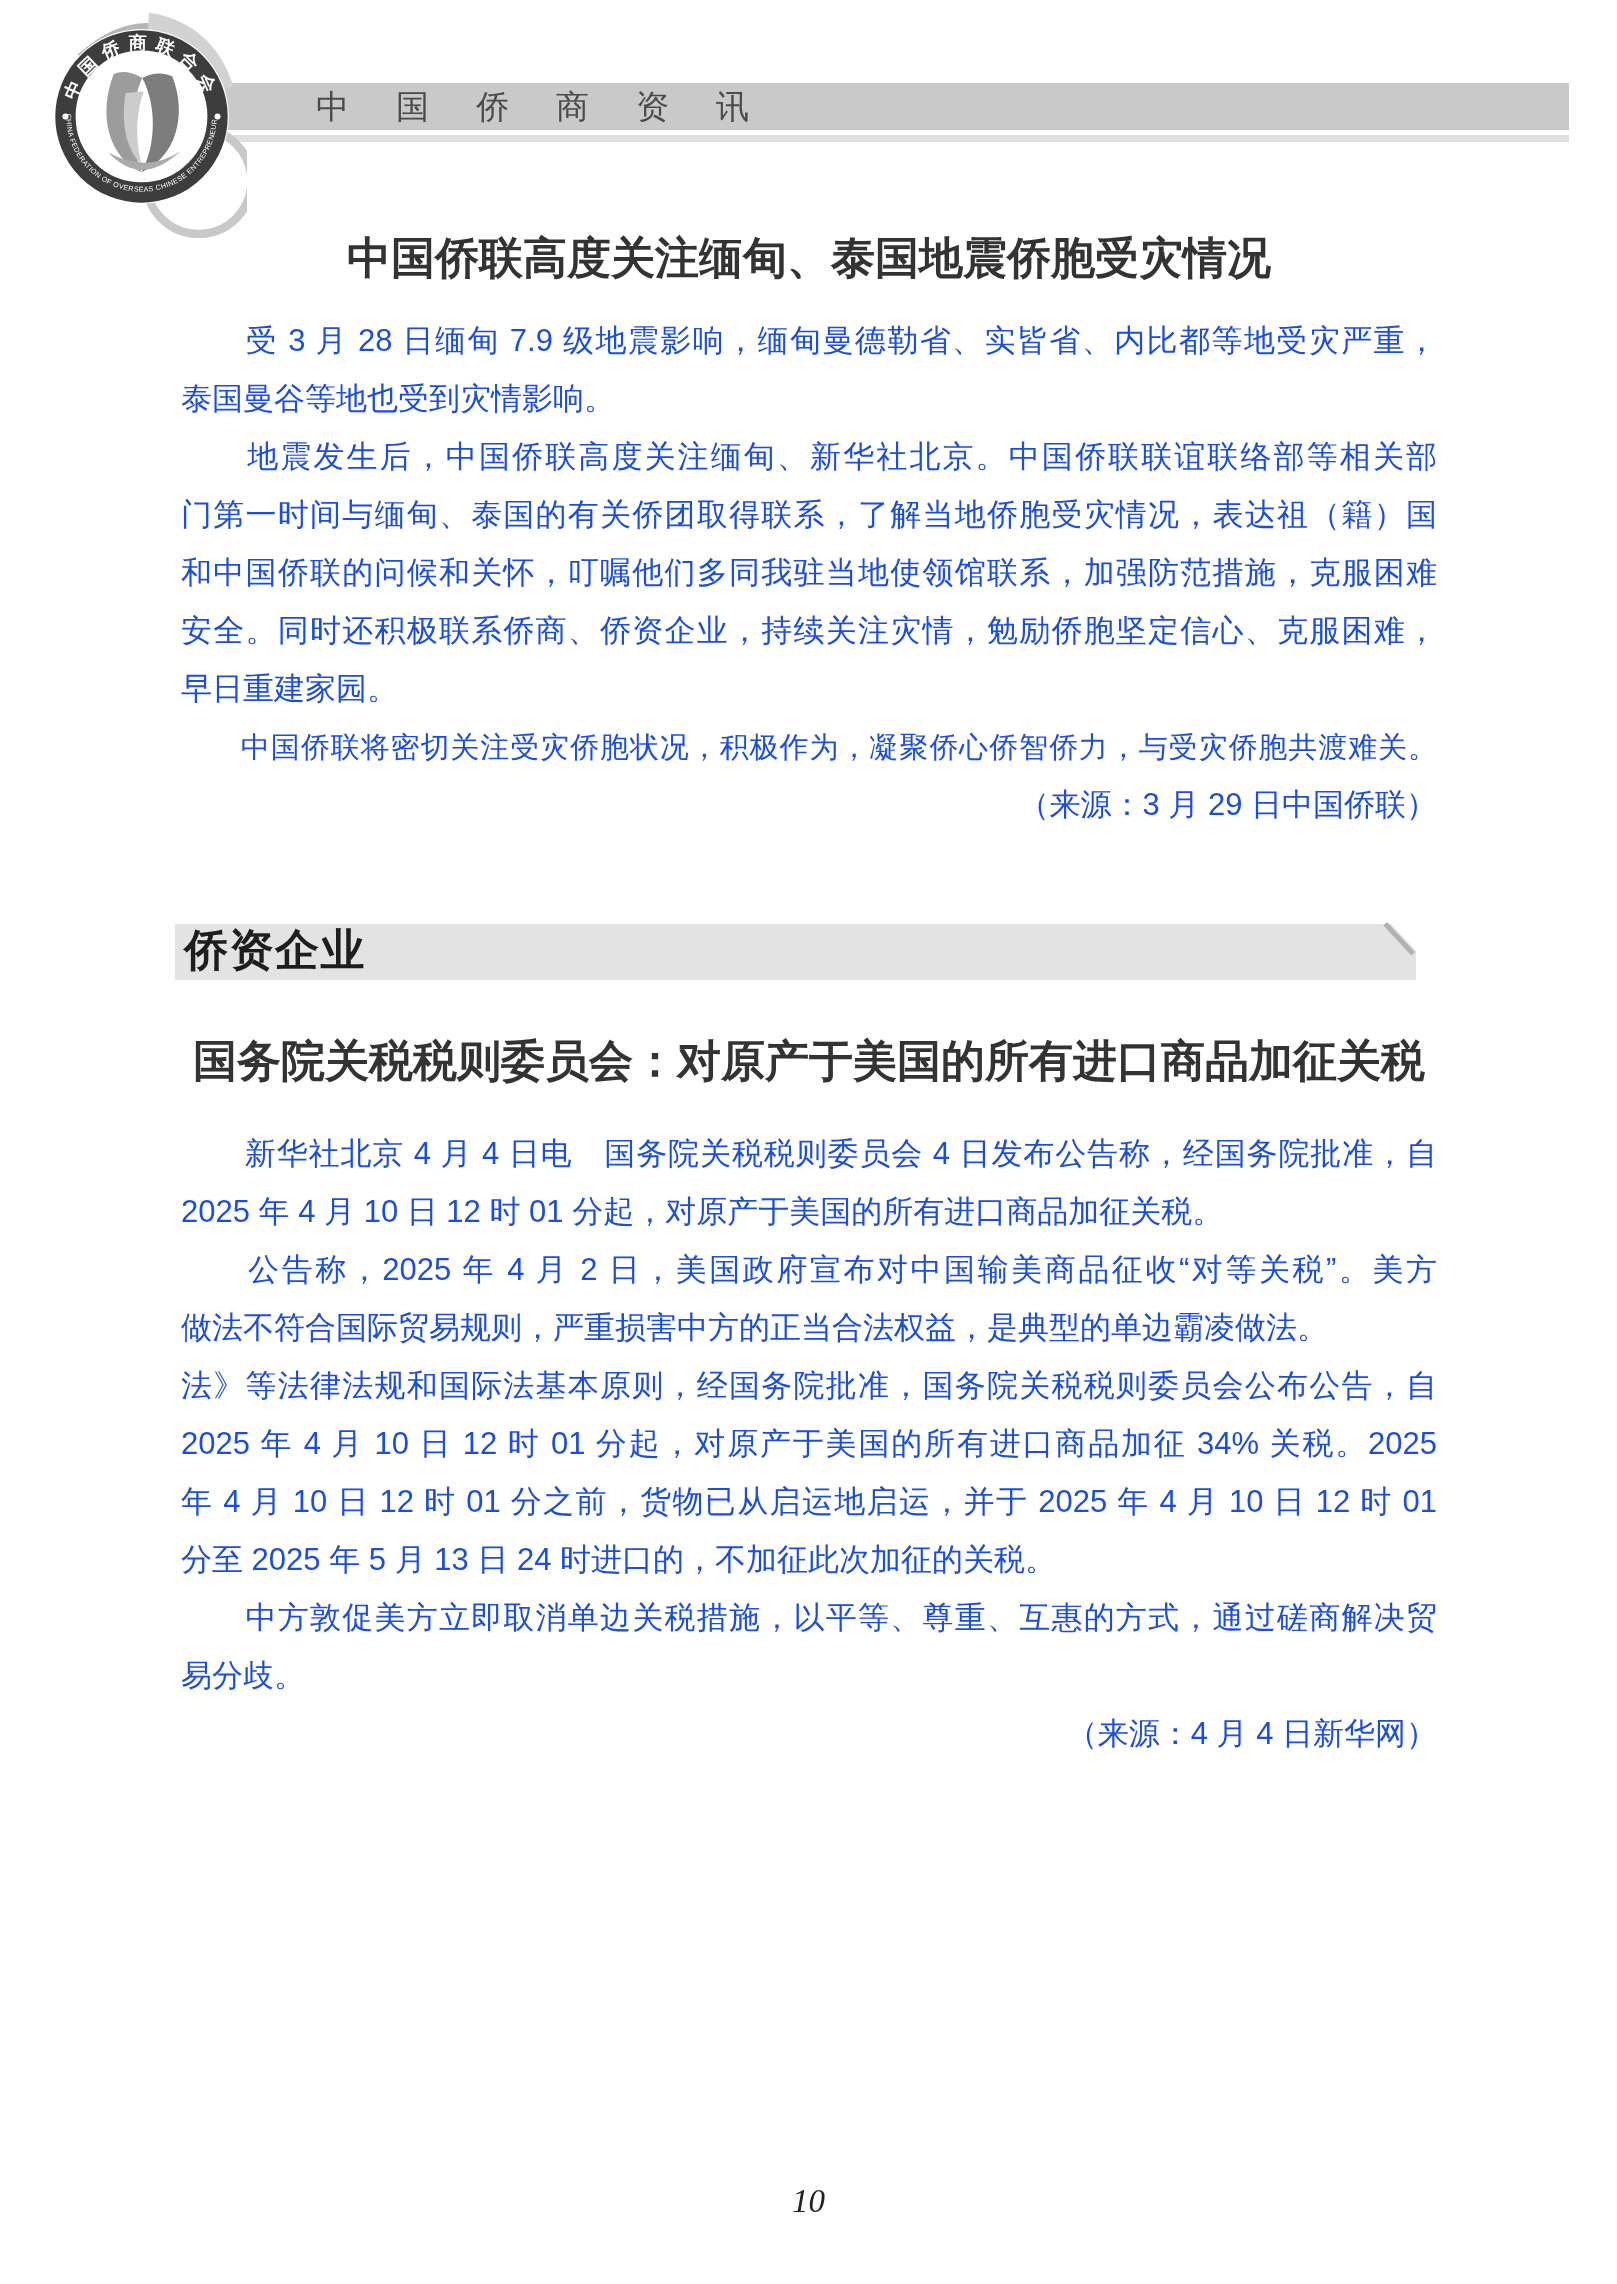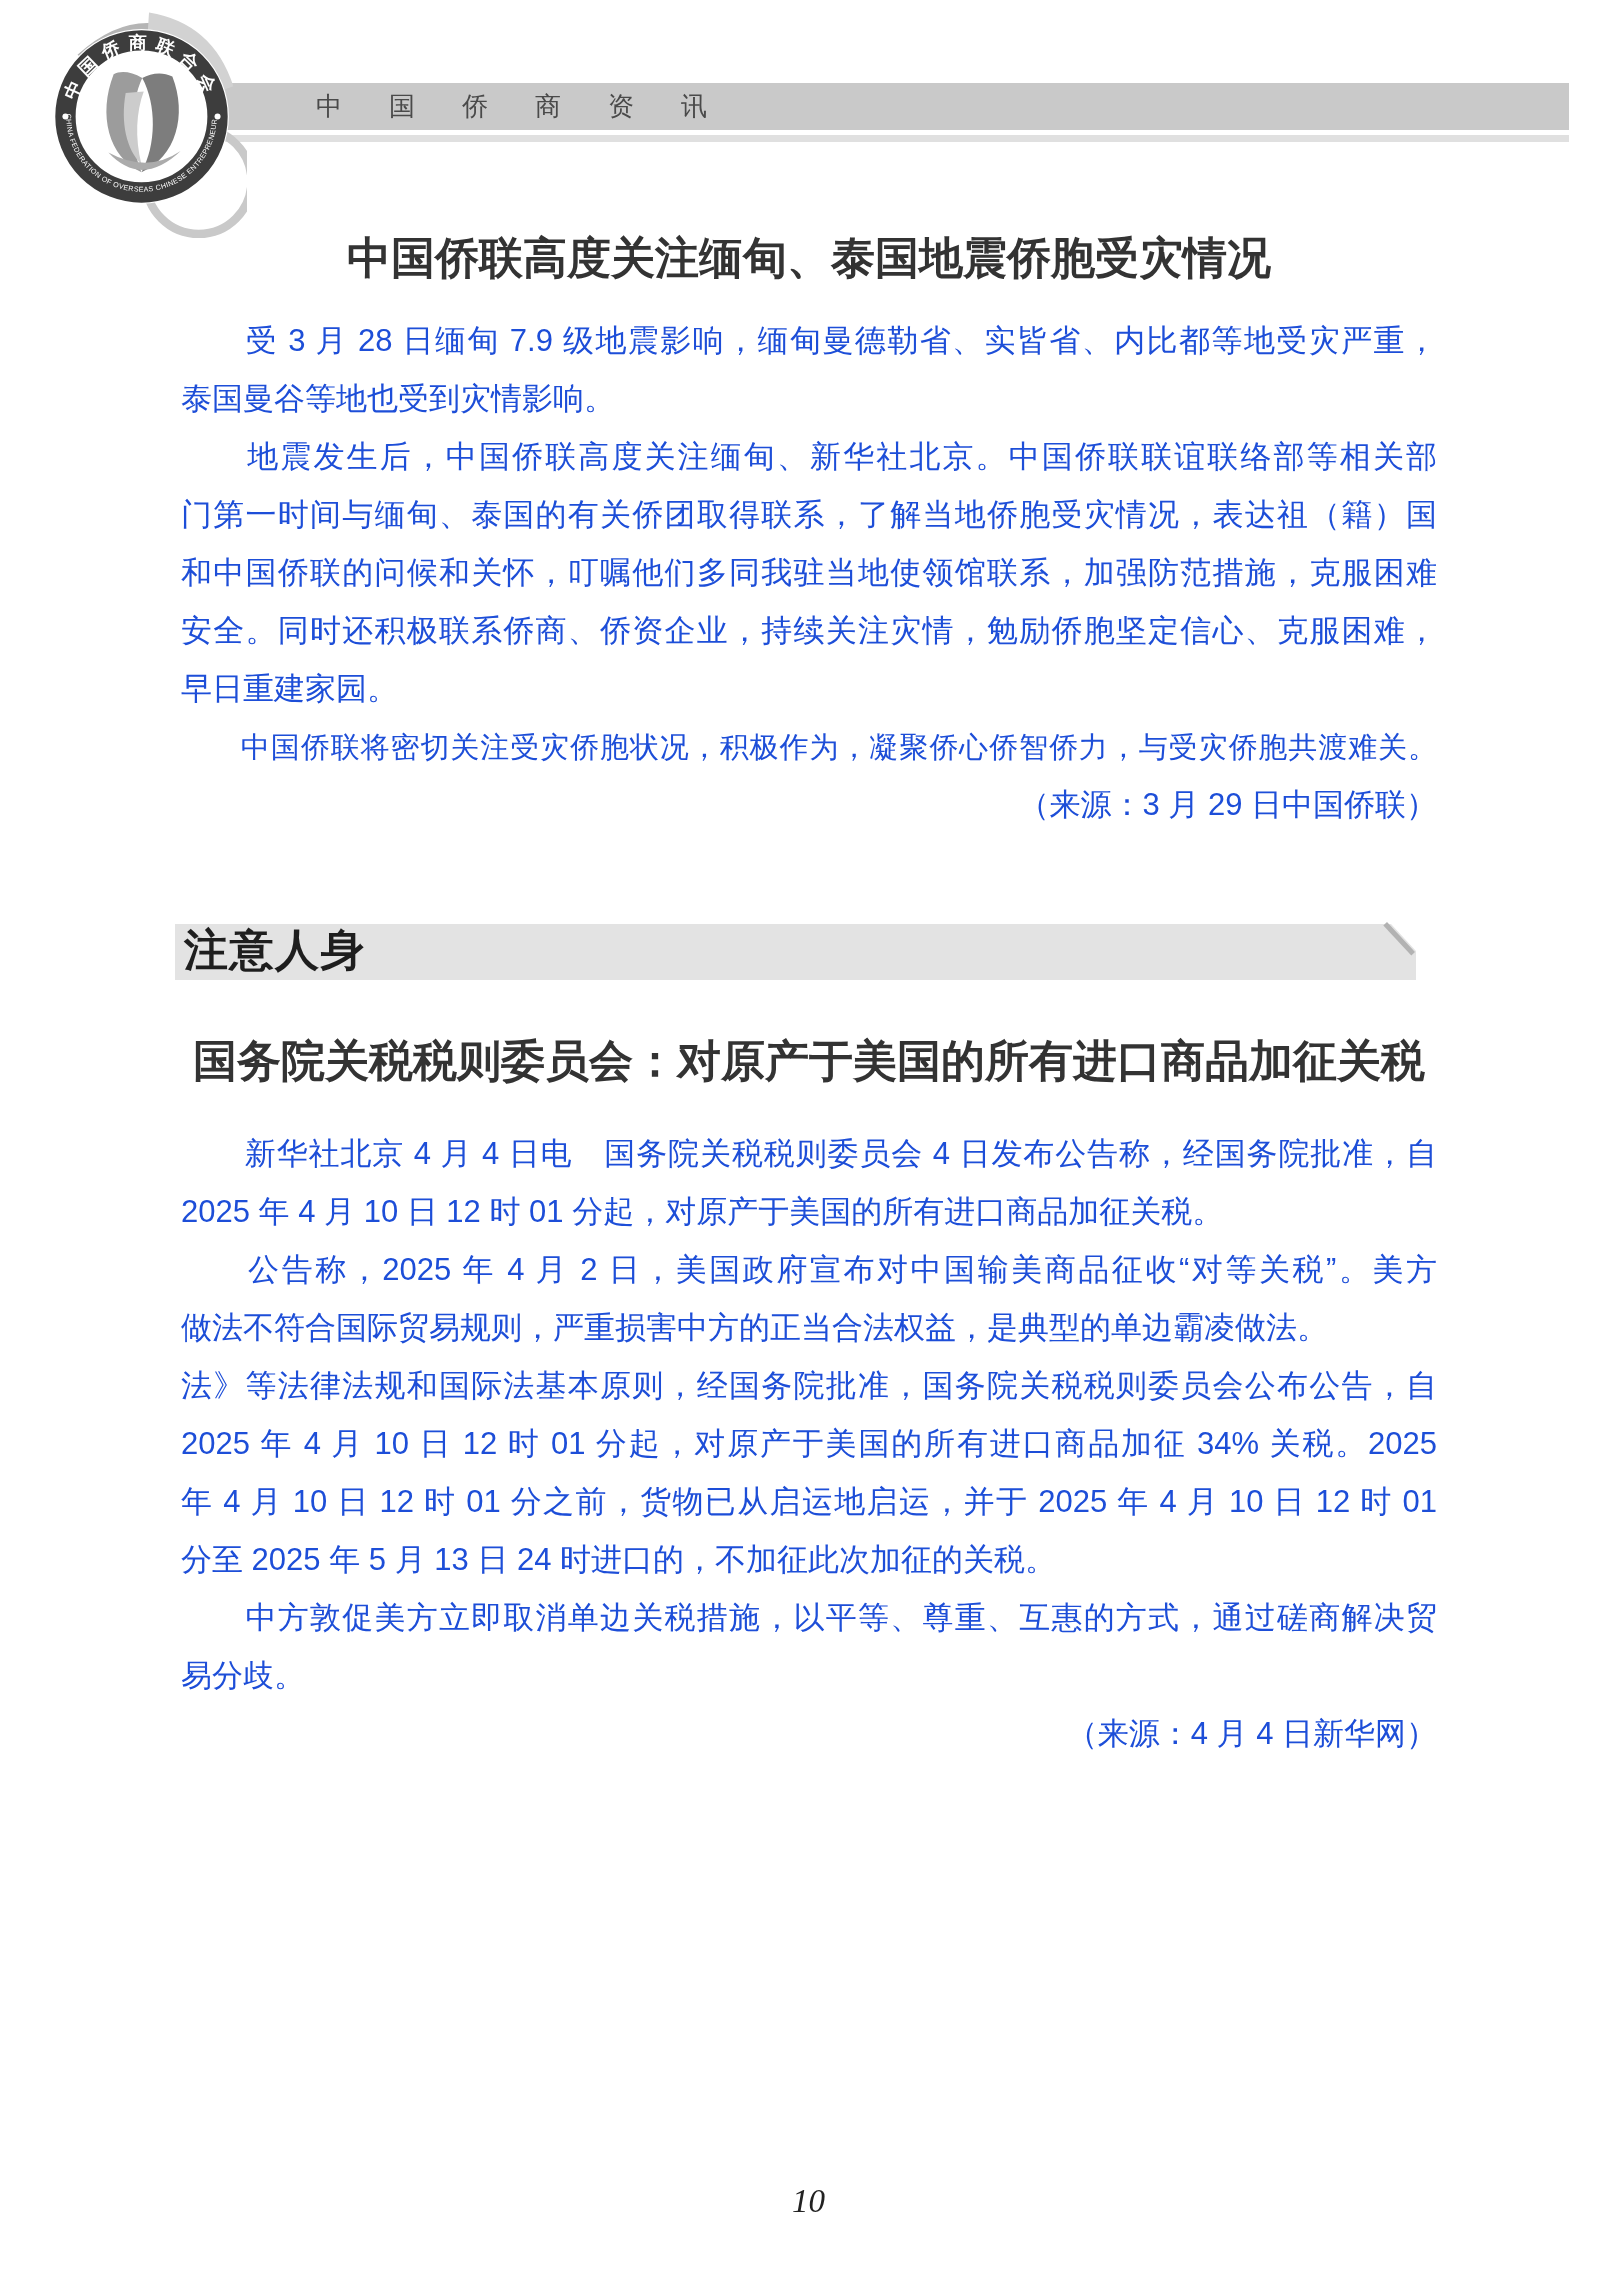--- a/index.html
+++ b/index.html
@@ -11,21 +11,21 @@
     overflow:hidden;
     font-family:"Liberation Sans","DejaVu Sans",sans-serif;
   }
   
   .header-bar{
     position:absolute;left:150px;right:48px;top:83px;height:47px;
     background:#c9c9c9;
   }
   .header-bar-title{
     position:absolute;left:166px;top:0;height:47px;line-height:47px;
-    font-size:26px;color:#4a4a4a;letter-spacing:47px;white-space:nowrap;
+    font-size:33px;color:#4a4a4a;letter-spacing:47px;white-space:nowrap;
   }
   .header-underline{
     position:absolute;left:150px;right:48px;top:135px;height:6.8px;
     background:#e0e0e0;
   }
   .logo-wrap{position:absolute;left:36px;top:1.5px;width:211px;height:256px;}
   
   .article-title{
     position:absolute;left:181px;width:1256px;text-align:center;
     font-weight:bold;font-size:44px;line-height:53px;color:#333333;
@@ -116,21 +116,21 @@
     <div class="bodyline j">门第一时间与缅甸、泰国的有关侨团取得联系，了解当地侨胞受灾情况，表达祖（籍）国</div>
     <div class="bodyline j">和中国侨联的问候和关怀，叮嘱他们多同我驻当地使领馆联系，加强防范措施，克服困难</div>
     <div class="bodyline j">安全。同时还积极联系侨商、侨资企业，持续关注灾情，勉励侨胞坚定信心、克服困难，</div>
     <div class="bodyline">早日重建家园。</div>
     <div class="bodyline j tight">　　中国侨联将密切关注受灾侨胞状况，积极作为，凝聚侨心侨智侨力，与受灾侨胞共渡难关。</div>
     <div class="bodyline src">（来源：3 月 29 日中国侨联）</div>
   </div>
 
   <div class="section-bar"></div>
   <div class="section-bevel-edge"></div>
-  <div class="section-title">注意人身</div>
+  <div class="section-title">侨资企业</div>
 
   <div class="article-title title-2">国务院关税税则委员会：对原产于美国的所有进口商品加征关税</div>
 
   <div class="textcol col-2">
     <div class="bodyline j">　　新华社北京 4 月 4 日电　国务院关税税则委员会 4 日发布公告称，经国务院批准，自</div>
     <div class="bodyline">2025 年 4 月 10 日 12 时 01 分起，对原产于美国的所有进口商品加征关税。</div>
     <div class="bodyline j">　　公告称，2025 年 4 月 2 日，美国政府宣布对中国输美商品征收“对等关税”。美方</div>
     <div class="bodyline">做法不符合国际贸易规则，严重损害中方的正当合法权益，是典型的单边霸凌做法。</div>
     <div class="bodyline j">法》等法律法规和国际法基本原则，经国务院批准，国务院关税税则委员会公布公告，自</div>
     <div class="bodyline j">2025 年 4 月 10 日 12 时 01 分起，对原产于美国的所有进口商品加征 34% 关税。2025</div>

